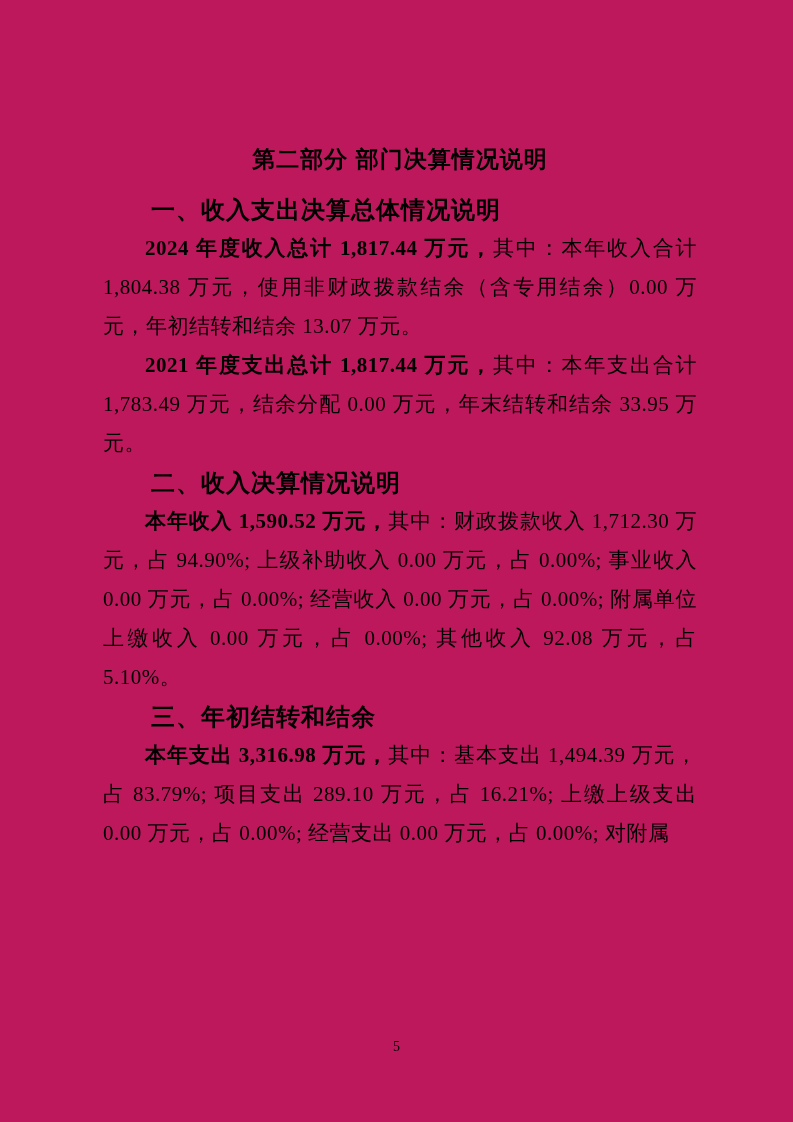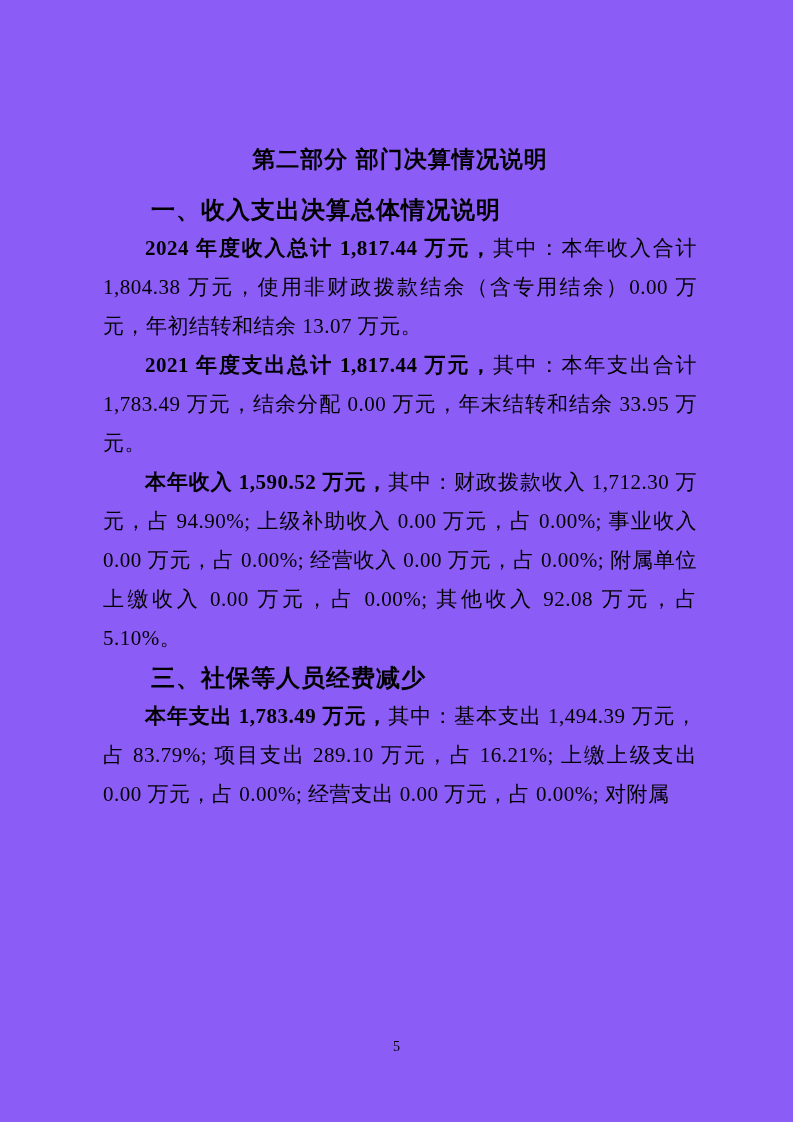--- a/index.html
+++ b/index.html
@@ -4,21 +4,21 @@
 <style>
   html, body {
     margin: 0;
     padding: 0;
     background: #ffffff;
   }
   .page {
     position: relative;
     width: 793px;
     height: 1122px;
-    background: #8b5cf6;
+    background: #be185d;
     color: #000000;
     font-family: "Liberation Serif", "DejaVu Serif", serif;
     overflow: hidden;
   }
   .content {
     position: absolute;
     left: 103px;
     top: 140px;
     width: 594px;
   }
@@ -71,23 +71,24 @@
 
     <h1 class="doc-title">第二部分 部门决算情况说明</h1>
 
     <h2 class="heading">一、收入支出决算总体情况说明</h2>
 
     <p class="para"><span class="lead">2024 年度收入总计 1,817.44 万元，</span><span>其中：本年收入合计 1,804.38 万元，使用非财政拨款结余（含专用结余）0.00 万元，年初结转和结余 13.07 万元。</span></p>
 
     <p class="para"><span class="lead">2021 年度支出总计 1,817.44 万元，</span><span>其中：本年支出合计 1,783.49 万元，结余分配 0.00 万元，年末结转和结余 33.95 万元。</span></p>
 
 
+    <h2 class="heading">二、收入决算情况说明</h2>
 
     <p class="para"><span class="lead">本年收入 1,590.52 万元，</span><span>其中：财政拨款收入 1,712.30 万元，占 94.90%; 上级补助收入 0.00 万元，占 0.00%; 事业收入 0.00 万元，占 0.00%; 经营收入 0.00 万元，占 0.00%; 附属单位上缴收入 0.00 万元，占 0.00%; 其他收入 92.08 万元，占 5.10%。</span></p>
 
-    <h2 class="heading">三、社保等人员经费减少</h2>
+    <h2 class="heading">三、年初结转和结余</h2>
 
-    <p class="para"><span class="lead">本年支出 1,783.49 万元，</span><span>其中：基本支出 1,494.39 万元，占 83.79%; 项目支出 289.10 万元，占 16.21%; 上缴上级支出 0.00 万元，占 0.00%; 经营支出 0.00 万元，占 0.00%; 对附属</span></p>
+    <p class="para"><span class="lead">本年支出 3,316.98 万元，</span><span>其中：基本支出 1,494.39 万元，占 83.79%; 项目支出 289.10 万元，占 16.21%; 上缴上级支出 0.00 万元，占 0.00%; 经营支出 0.00 万元，占 0.00%; 对附属</span></p>
 
   </div>
 
   <div class="page-number">5</div>
 </div>
 
 </body></html>

